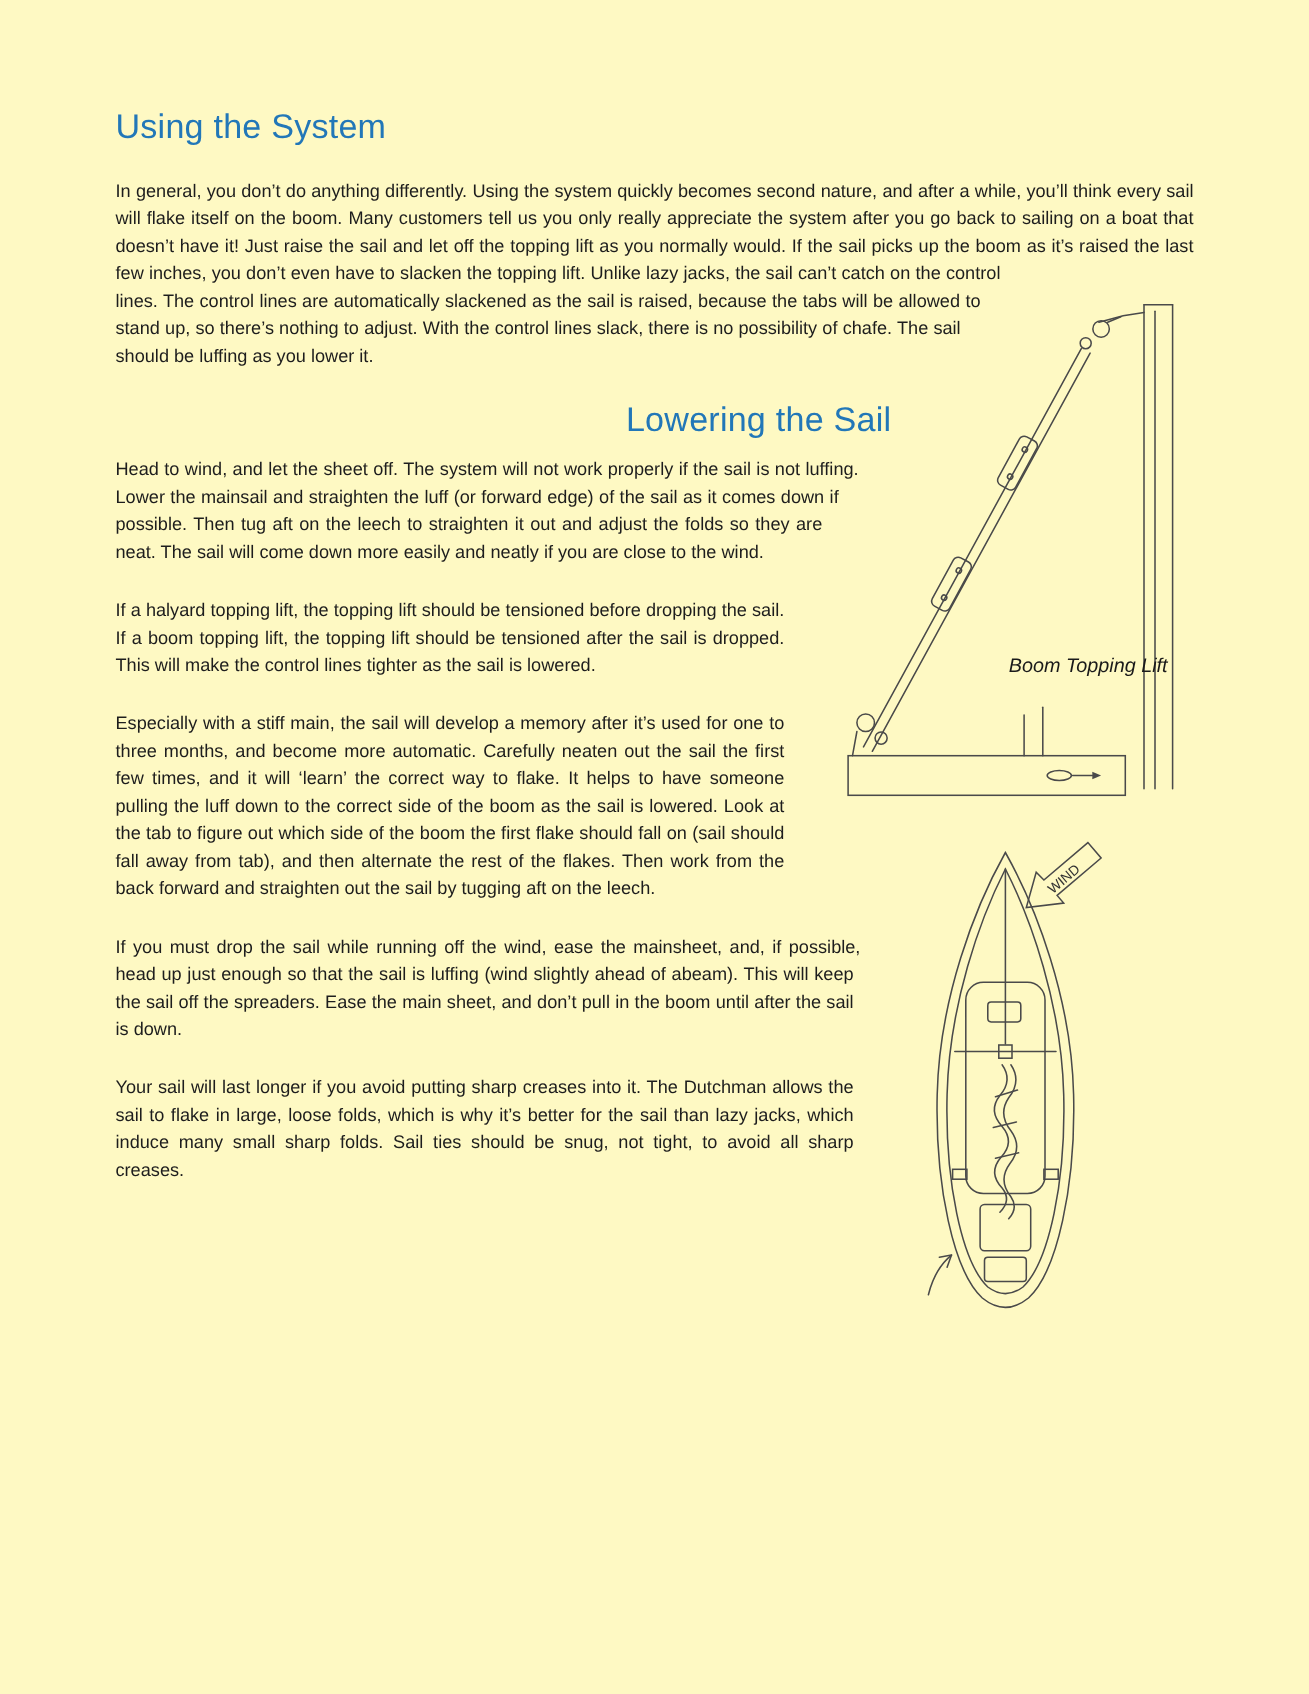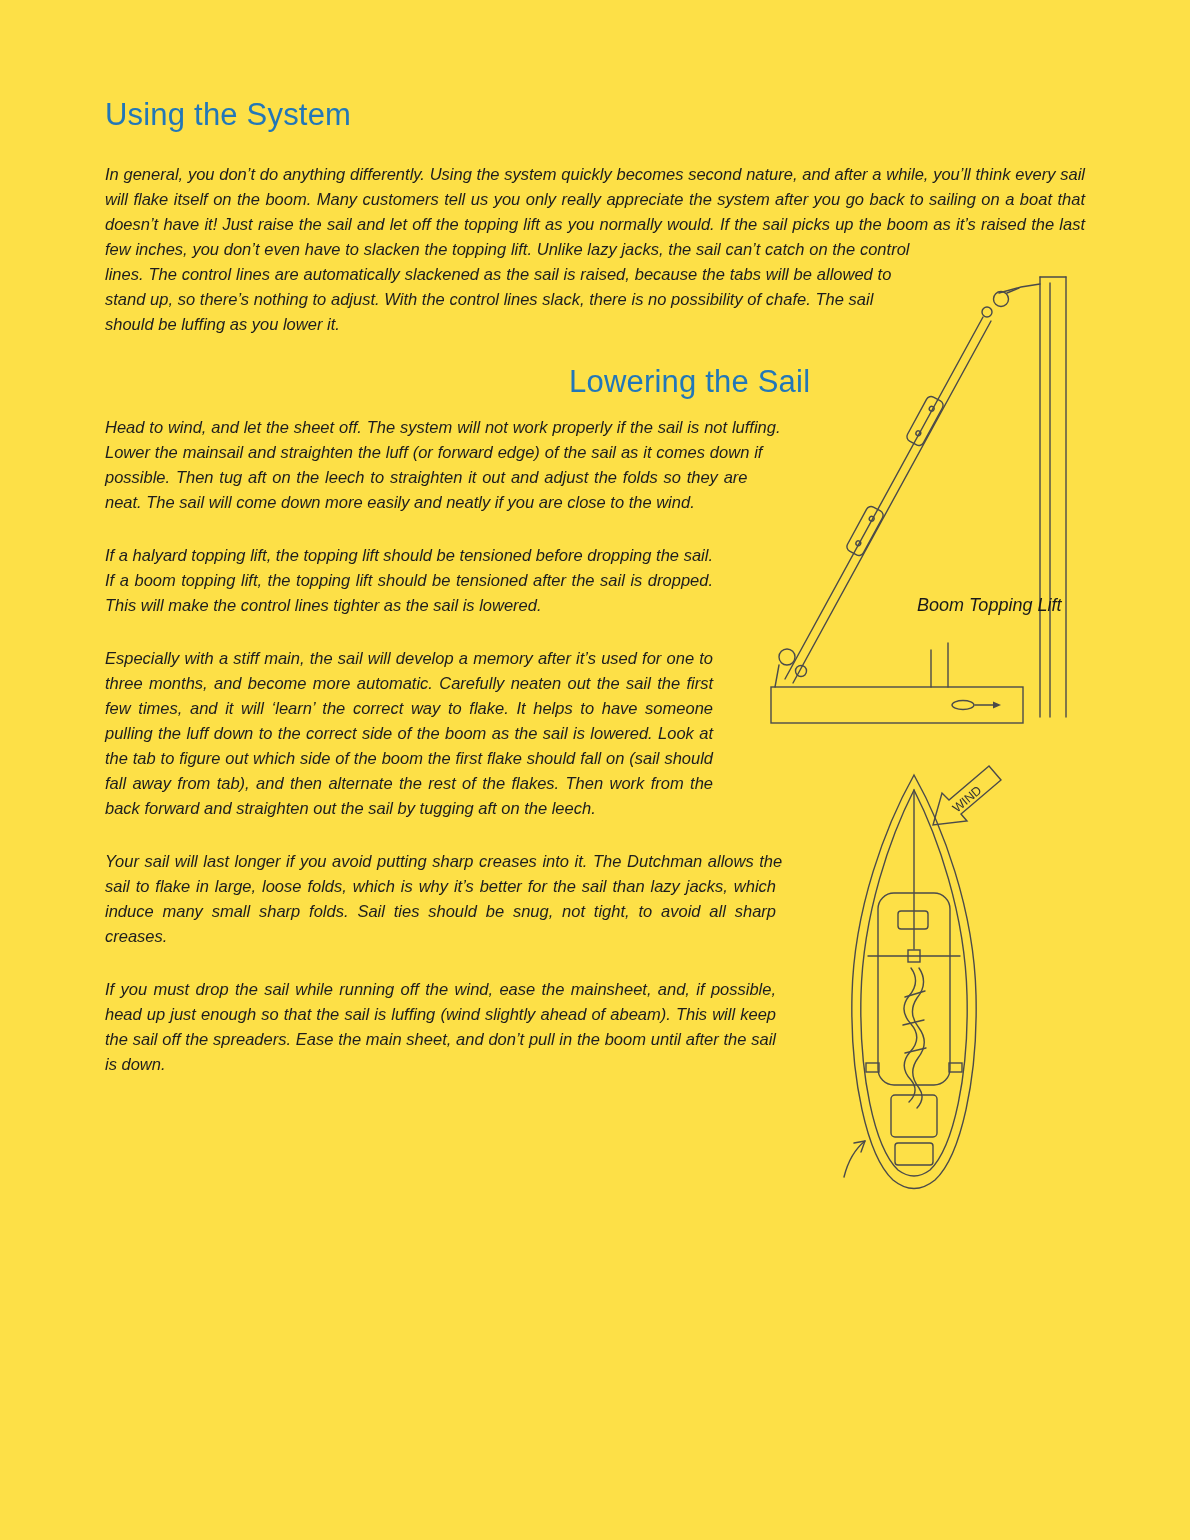--- a/index.html
+++ b/index.html
@@ -1,41 +1,40 @@
 <!DOCTYPE html>
 <html><head>
 <meta charset="utf-8">
 <style>
   html,body{margin:0;padding:0;background:#ffffff;}
   .page{
     position:relative;
     width:1190px;height:1540px;
     margin:0 auto;
-    background:#fde047;
+    background:#fef9c3;
     font-family:"Liberation Sans","DejaVu Sans",sans-serif;
     color:#1d1d1d;
     box-sizing:border-box;
     padding:98px 105px 0 105px;
     overflow:hidden;
   }
   h1,h2{
     color:#2277b8;
     font-weight:400;
     font-size:31px;
     line-height:1.1;
     margin:0 0 30px 0;
     letter-spacing:.2px;
   }
   h2{margin:22px 0 16px 0;text-align:right;}
   .flow p{
     font-size:16.5px;
     line-height:25px;
     text-align:justify;
     margin:16px 0 28px 0;
-    font-style:italic;
   }
   .fig{float:right;}
   .fig1{
     width:350px;
     margin:95px 0 66px 22px;
     position:relative;
     shape-outside:polygon(58% 14%,100% 14%,100% 100%,0% 100%,0% 64%,14% 49%);
     shape-margin:10px;
   }
   .fig2{
@@ -167,19 +166,19 @@
 
           <path d="M54 414 Q 60 390 75 378"></path>
           <path d="M75 378 L64 380 M75 378 L71 389"></path>
 
           <text transform="translate(167,50) rotate(-40)" font-size="12.5" fill="#333333" stroke="none">WIND</text>
         </g>
       </svg>
     </figure>
 
     <p>Especially with a stiff main, the sail will develop a memory after it’s used for one to three months, and become more automatic. Carefully neaten out the sail the first few times, and it will ‘learn’ the correct way to flake. It helps to have someone pulling the luff down to the correct side of the boom as the sail is lowered. Look at the tab to figure out which side of the boom the first flake should fall on (sail should fall away from tab), and then alternate the rest of the flakes. Then work from the back forward and straighten out the sail by tugging aft on the leech.</p>
+    <p>If you must drop the sail while running off the wind, ease the mainsheet, and, if possible, head up just enough so that the sail is luffing (wind slightly ahead of abeam). This will keep the sail off the spreaders. Ease the main sheet, and don’t pull in the boom until after the sail is down.</p>
     <p>Your sail will last longer if you avoid putting sharp creases into it. The Dutchman allows the sail to flake in large, loose folds, which is why it’s better for the sail than lazy jacks, which induce many small sharp folds. Sail ties should be snug, not tight, to avoid all sharp creases.</p>
-    <p>If you must drop the sail while running off the wind, ease the mainsheet, and, if possible, head up just enough so that the sail is luffing (wind slightly ahead of abeam). This will keep the sail off the spreaders. Ease the main sheet, and don’t pull in the boom until after the sail is down.</p>
 
   </div>
 
 
 </div>
 
 </body></html>

